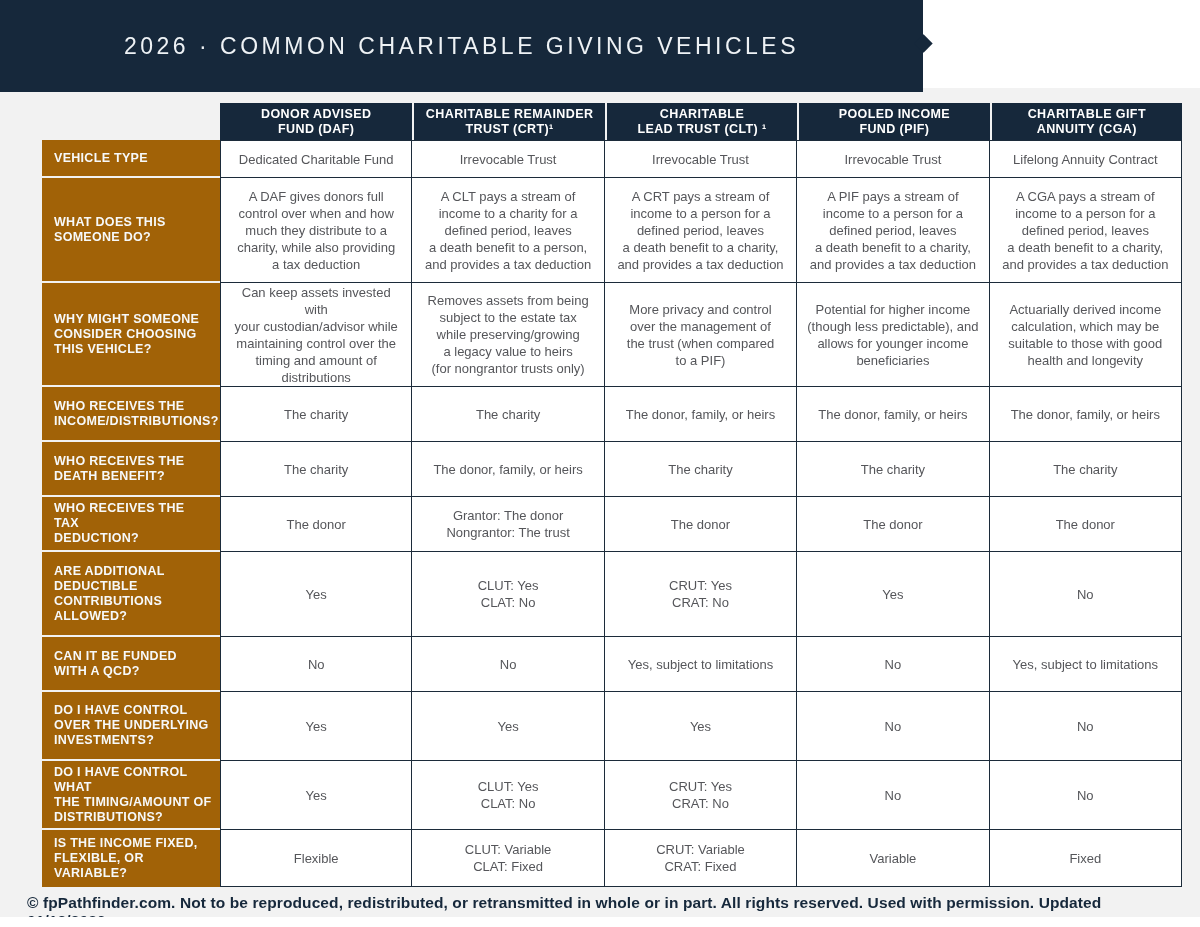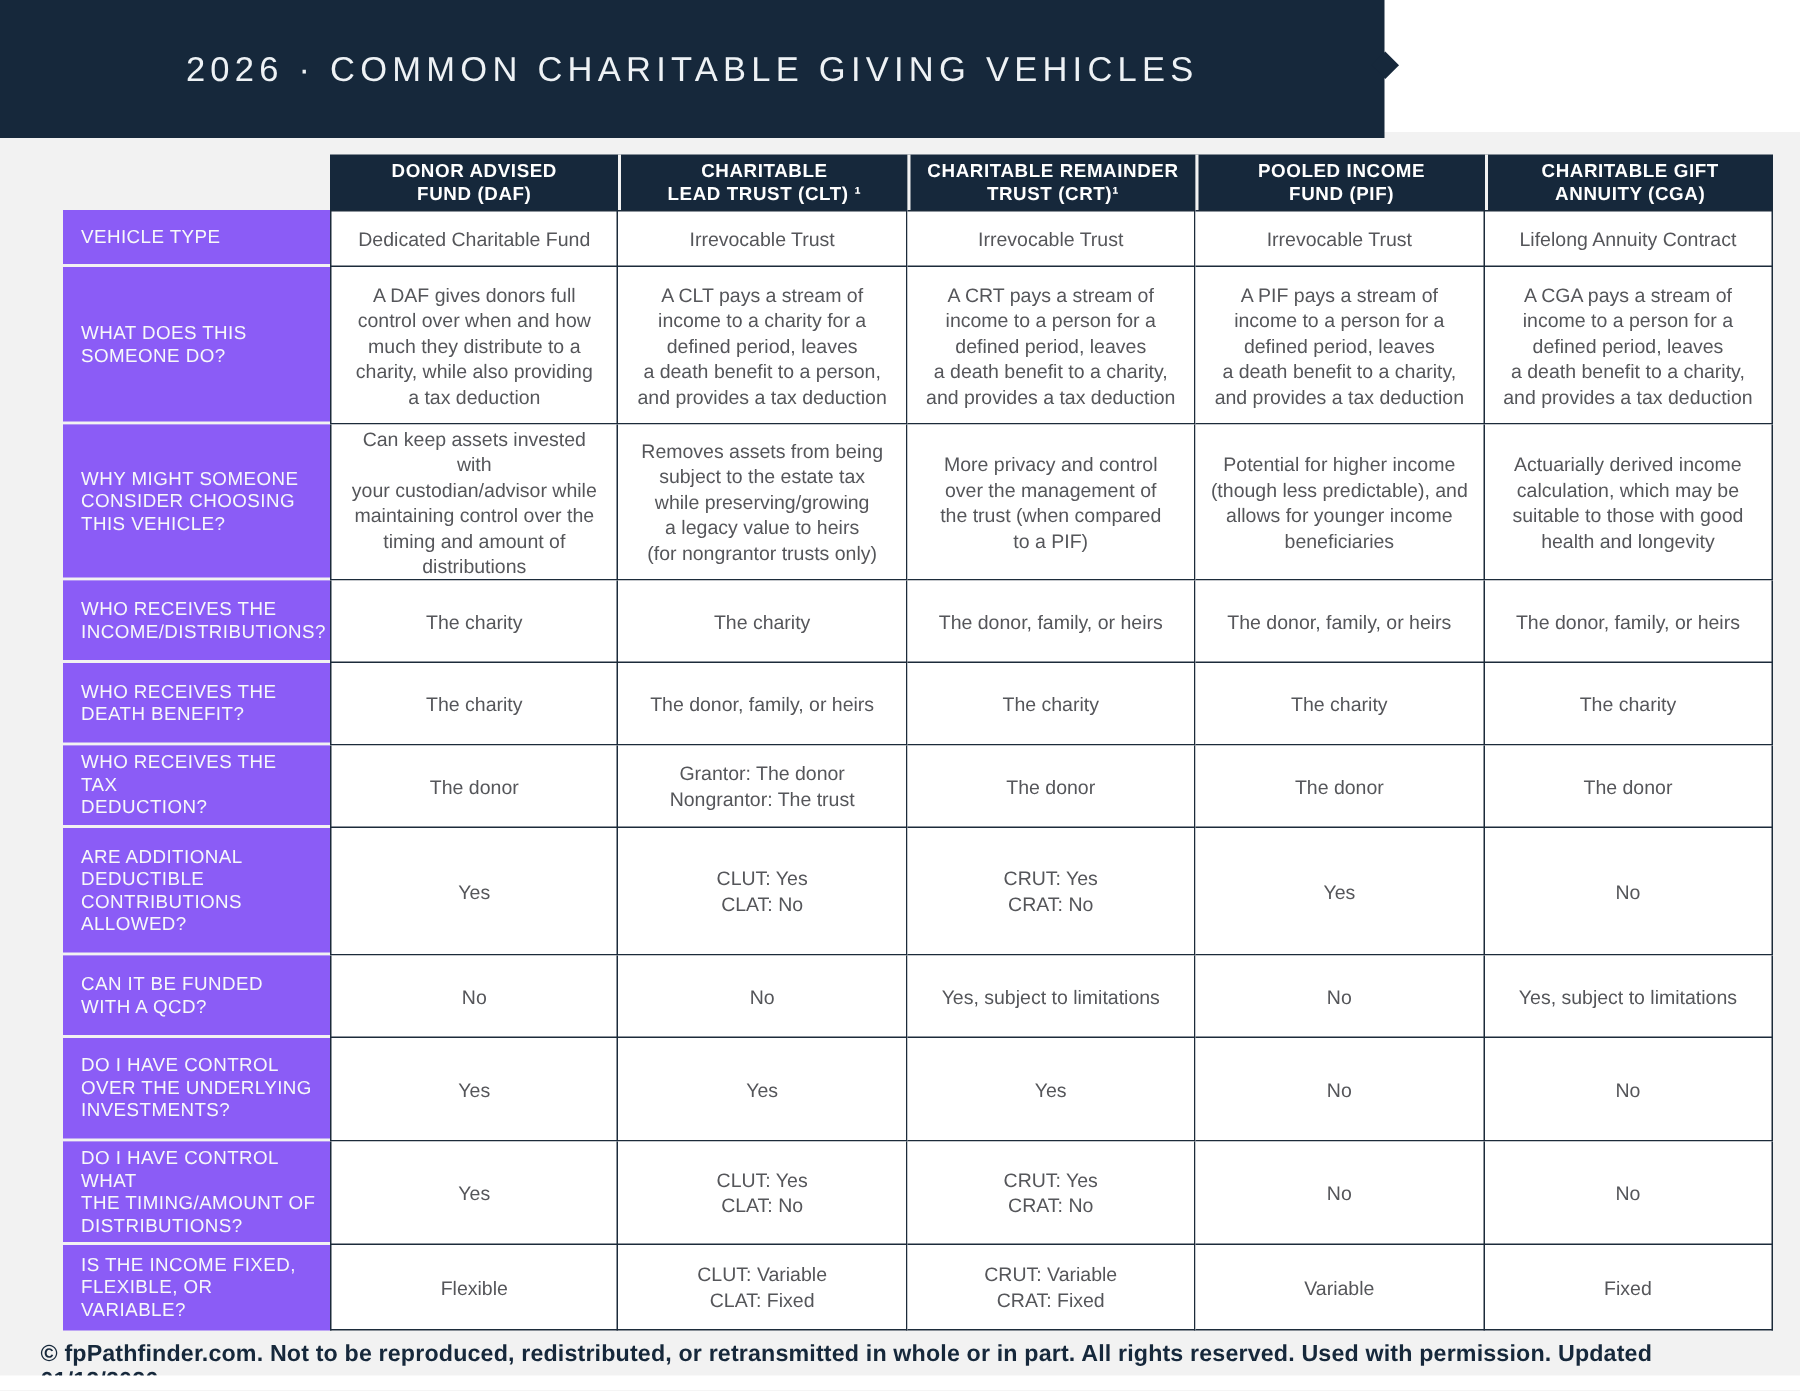--- a/index.html
+++ b/index.html
@@ -44,24 +44,24 @@
     font-weight: 700;
     letter-spacing: 0.4px;
     text-align: center;
     white-space: pre-line;
     line-height: 14.5px;
     display: flex; align-items: center; justify-content: center;
     border-left: 2px solid #f2f2f2;
   }
   .col-header.first { border-left: none; }
   .row-label {
-    background: #8b5cf6;
+    background: #a16207;
     color: #f7f9fa;
     font-size: 12.5px;
-    font-weight: 400;
+    font-weight: 700;
     letter-spacing: 0.3px;
     white-space: pre-line;
     line-height: 15px;
     display: flex; align-items: center;
     padding: 6px 8px 6px 12px;
     border-bottom: 2px solid #f2f2f2;
   }
   .row-label.last { border-bottom: none; }
   .data-cell {
     background: #ffffff;
@@ -94,24 +94,24 @@
   <div class="banner">
     <span class="banner-title">2026 · COMMON CHARITABLE GIVING VEHICLES</span>
   </div>
   <div class="banner-arrow"></div>
 </div>
 
 <div class="table-wrap" id="table" style="grid-template-rows: 37px 38px 105px 104px 55px 55px 55px 85px 55px 69px 69px 57px;">
     <div class="corner-cell"></div>
     <div class="col-header first">DONOR ADVISED
 FUND (DAF)</div>
+    <div class="col-header">CHARITABLE REMAINDER
+TRUST (CRT)¹</div>
     <div class="col-header">CHARITABLE
 LEAD TRUST (CLT) ¹</div>
-    <div class="col-header">CHARITABLE REMAINDER
-TRUST (CRT)¹</div>
     <div class="col-header">POOLED INCOME
 FUND (PIF)</div>
     <div class="col-header">CHARITABLE GIFT
 ANNUITY (CGA)</div>
     <div class="row-label">VEHICLE TYPE</div>
     <div class="data-cell first-col first-row">Dedicated Charitable Fund</div>
     <div class="data-cell first-row">Irrevocable Trust</div>
     <div class="data-cell first-row">Irrevocable Trust</div>
     <div class="data-cell first-row">Irrevocable Trust</div>
     <div class="data-cell first-row">Lifelong Annuity Contract</div>

